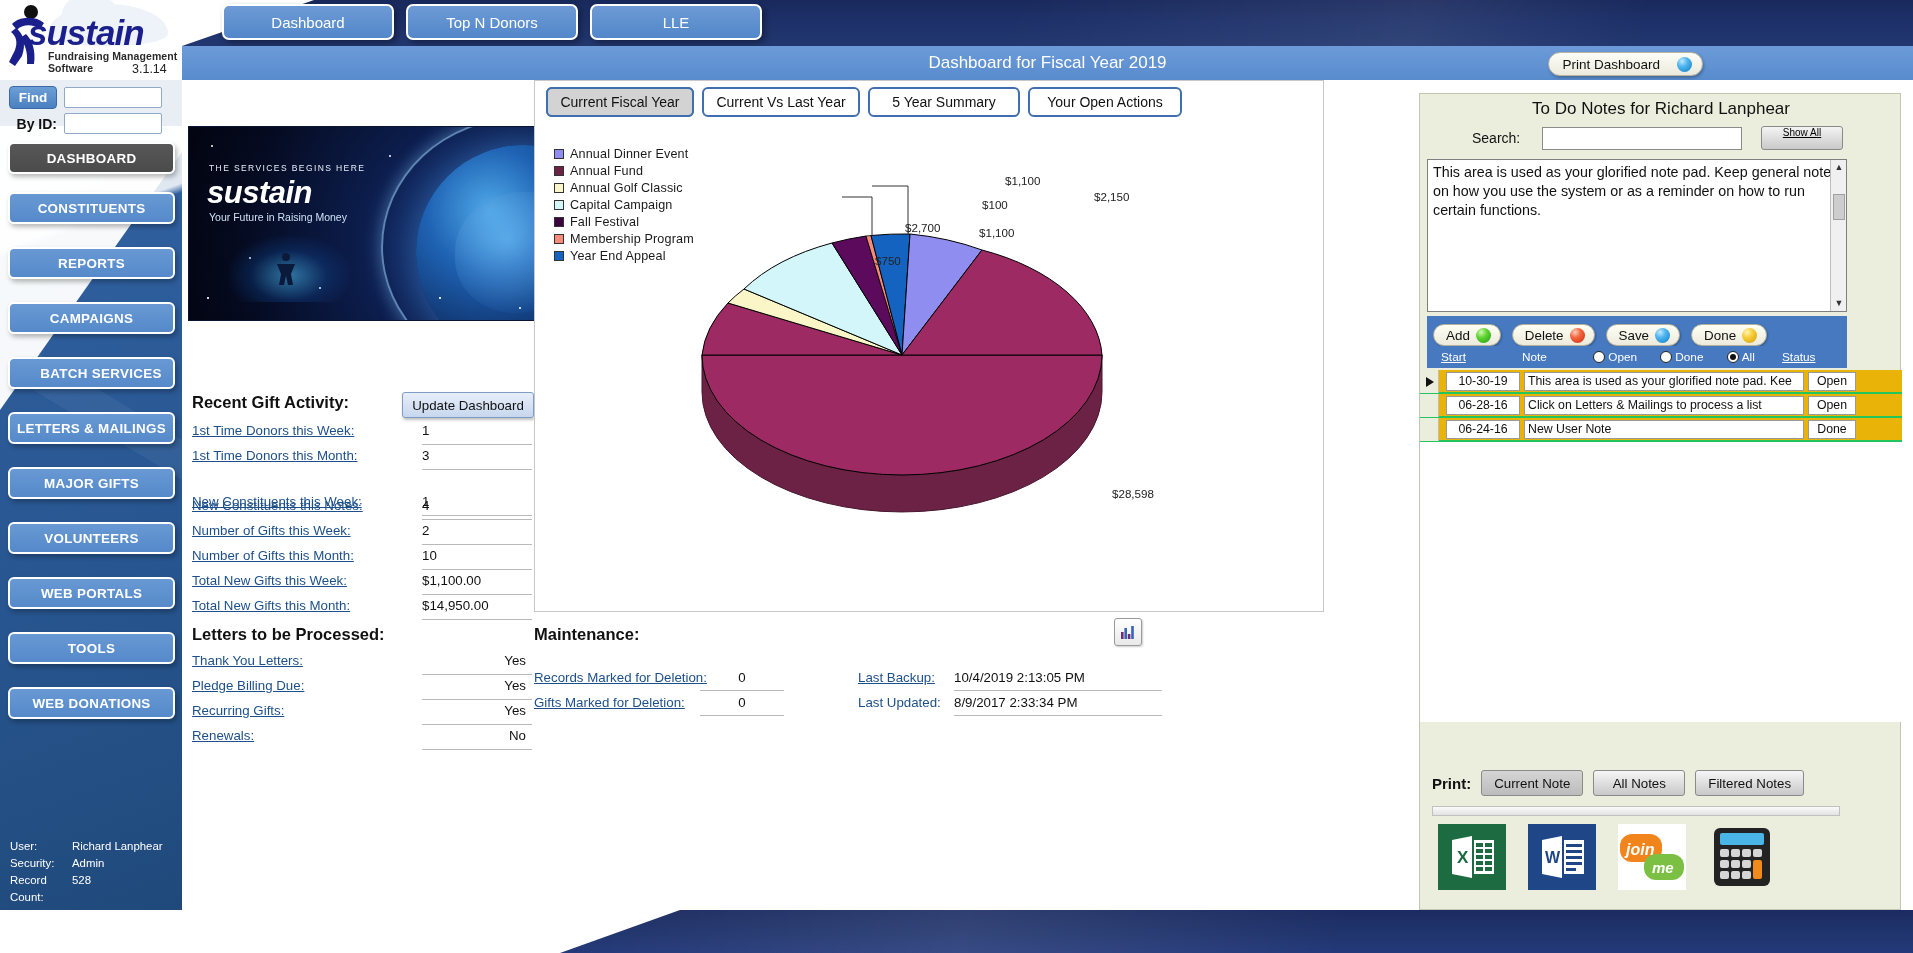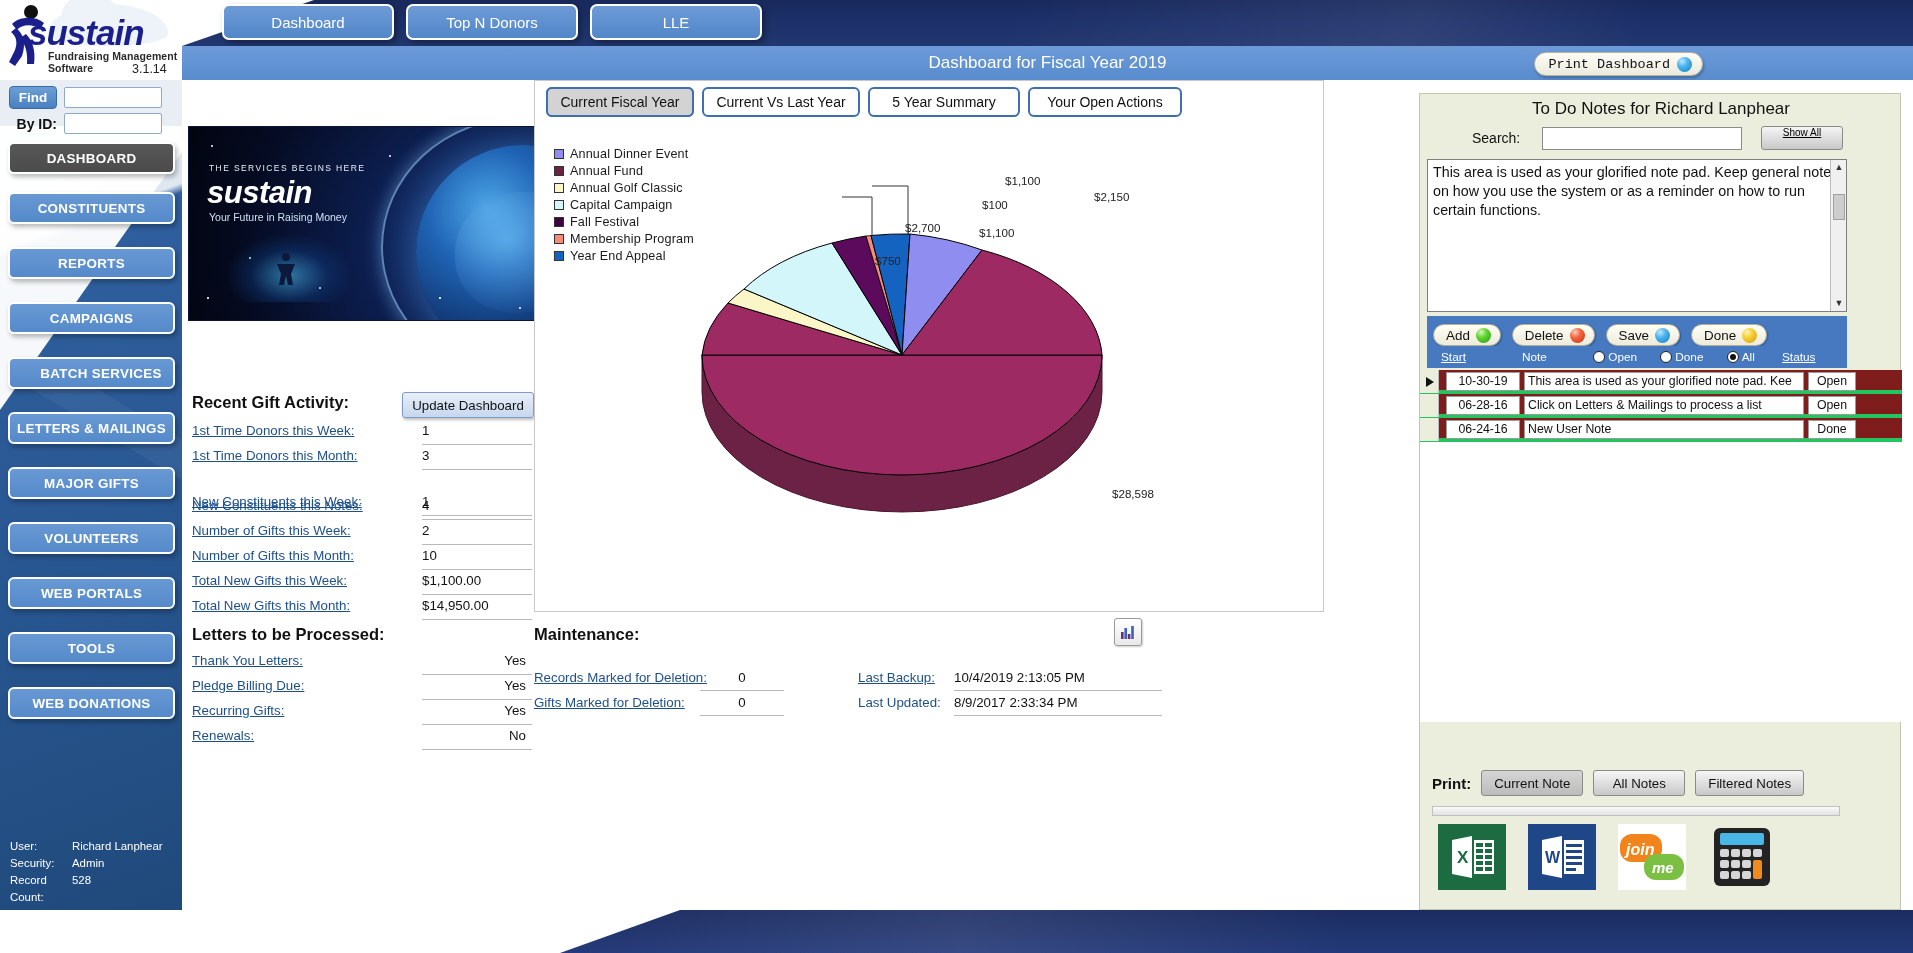--- a/index.html
+++ b/index.html
@@ -144,24 +144,23 @@
   .dash-title{
     position:absolute; left:182px; top:46px; width:1731px; height:34px;
     background:linear-gradient(180deg,#6d9ad9 0%, #588ccd 100%);
     color:#fff; font-size:17px;
     display:flex; align-items:center; justify-content:center;
   }
   .print-dash{
     position:absolute; right:210px; top:52px; height:24px;
     background:linear-gradient(180deg,#fdfdf7,#eceade);
     border:1px solid #b9b49c; border-radius:12px;
-    display:flex; align-items:center; gap:7px; padding:0 10px 0 13px;
+    display:flex; align-items:center; gap:17px; padding:0 10px 0 13px;
     font-size:13.5px; color:#111; cursor:pointer;
     box-shadow: 1px 2px 3px rgba(0,0,0,.25);
-    font-family: Liberation Mono, monospace;
   }
   .orb{ width:15px; height:15px; border-radius:50%; display:inline-block; }
   .orb.blue{ background:radial-gradient(circle at 34% 28%, #bfe8ff 0%, #4db4ee 38%, #0d7fc4 100%); }
   .orb.green{ background:radial-gradient(circle at 34% 28%, #d3f7b8 0%, #63d431 38%, #189c12 100%); }
   .orb.red{ background:radial-gradient(circle at 34% 28%, #ffd0bd 0%, #f2663f 38%, #cf2a0f 100%); }
   .orb.yellow{ background:radial-gradient(circle at 34% 28%, #fff3b8 0%, #f6ce38 38%, #d79a06 100%); }
 
   
   .content{
     position:absolute; left:182px; top:80px; width:1731px; height:830px; background:#fff;
@@ -311,21 +310,21 @@
   }
   .grid-head{
     position:absolute; left:7px; top:252px; width:420px; height:22px;
     background:#4679c0; color:#fff; font-size:11.8px;
   }
   .grid-head .gh{ position:absolute; top:4px; }
   .grid-head .u{ text-decoration:underline; }
   .radio{ width:12px; height:12px; border-radius:50%; background:#fff; border:1px solid #222; display:inline-block; position:relative; vertical-align:-2px; }
   .radio.on:after{ content:""; position:absolute; left:2px; top:2px; width:6px; height:6px; border-radius:50%; background:#111; }
 
-  .grid-row{ position:absolute; left:0; width:482px; height:24px; border-bottom:4px solid #22c55e; background:#7f1d1d; }
+  .grid-row{ position:absolute; left:0; width:482px; height:24px; border-bottom:2px solid #22c55e; background:#eab308; }
   .grid-row .sel{ position:absolute; left:0; top:0; width:19px; height:23px; background:#eceedd; border-right:1px solid #bdbdbd; }
   .cell{ position:absolute; top:2px; height:19px; border:1px solid #9a9a9a; background:#fff; font-size:12.3px; color:#111; line-height:17px; padding:0 3px; overflow:hidden; white-space:nowrap; }
   .cell.c{ text-align:center; }
 
   .print-row{ position:absolute; left:12px; top:676px; display:flex; align-items:center; gap:10px; }
   .print-label{ font-size:15px; font-weight:bold; color:#111; }
   .gbtn{
     height:26px; min-width:92px; padding:0 12px;
     background:linear-gradient(180deg,#f6f6f6,#c8c8c8);
     border:1px solid #8a8a8a; border-radius:3px;

